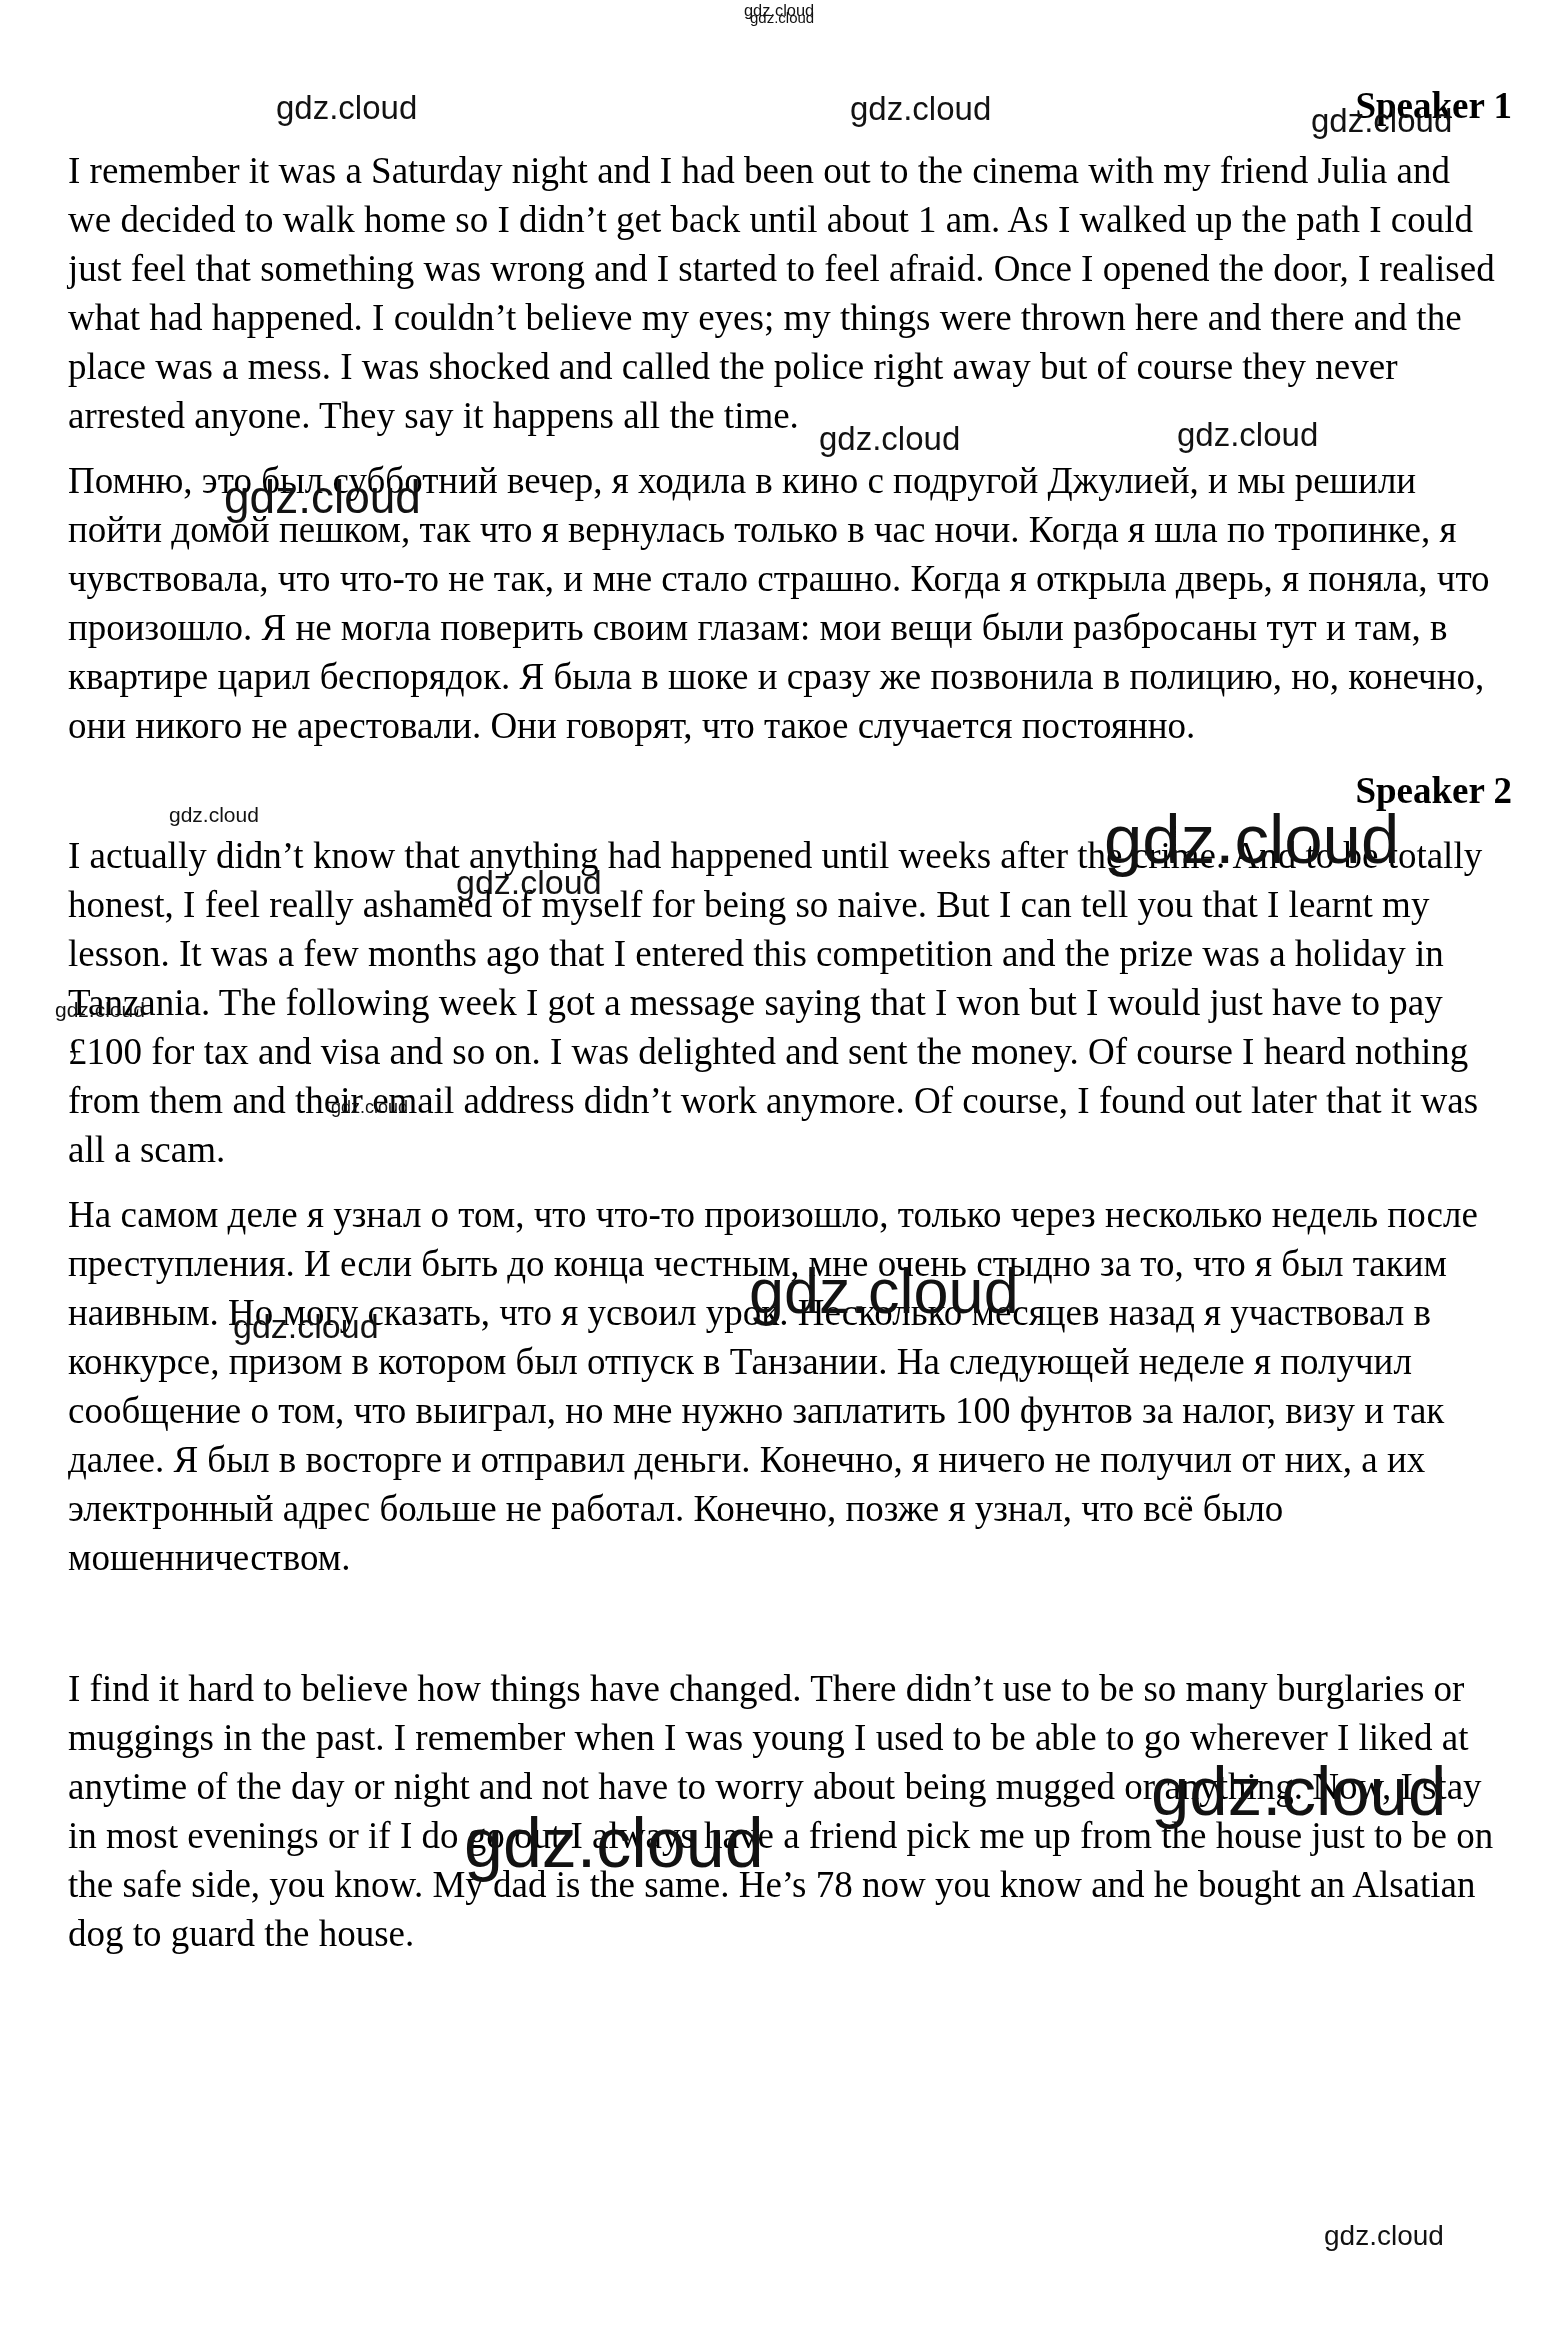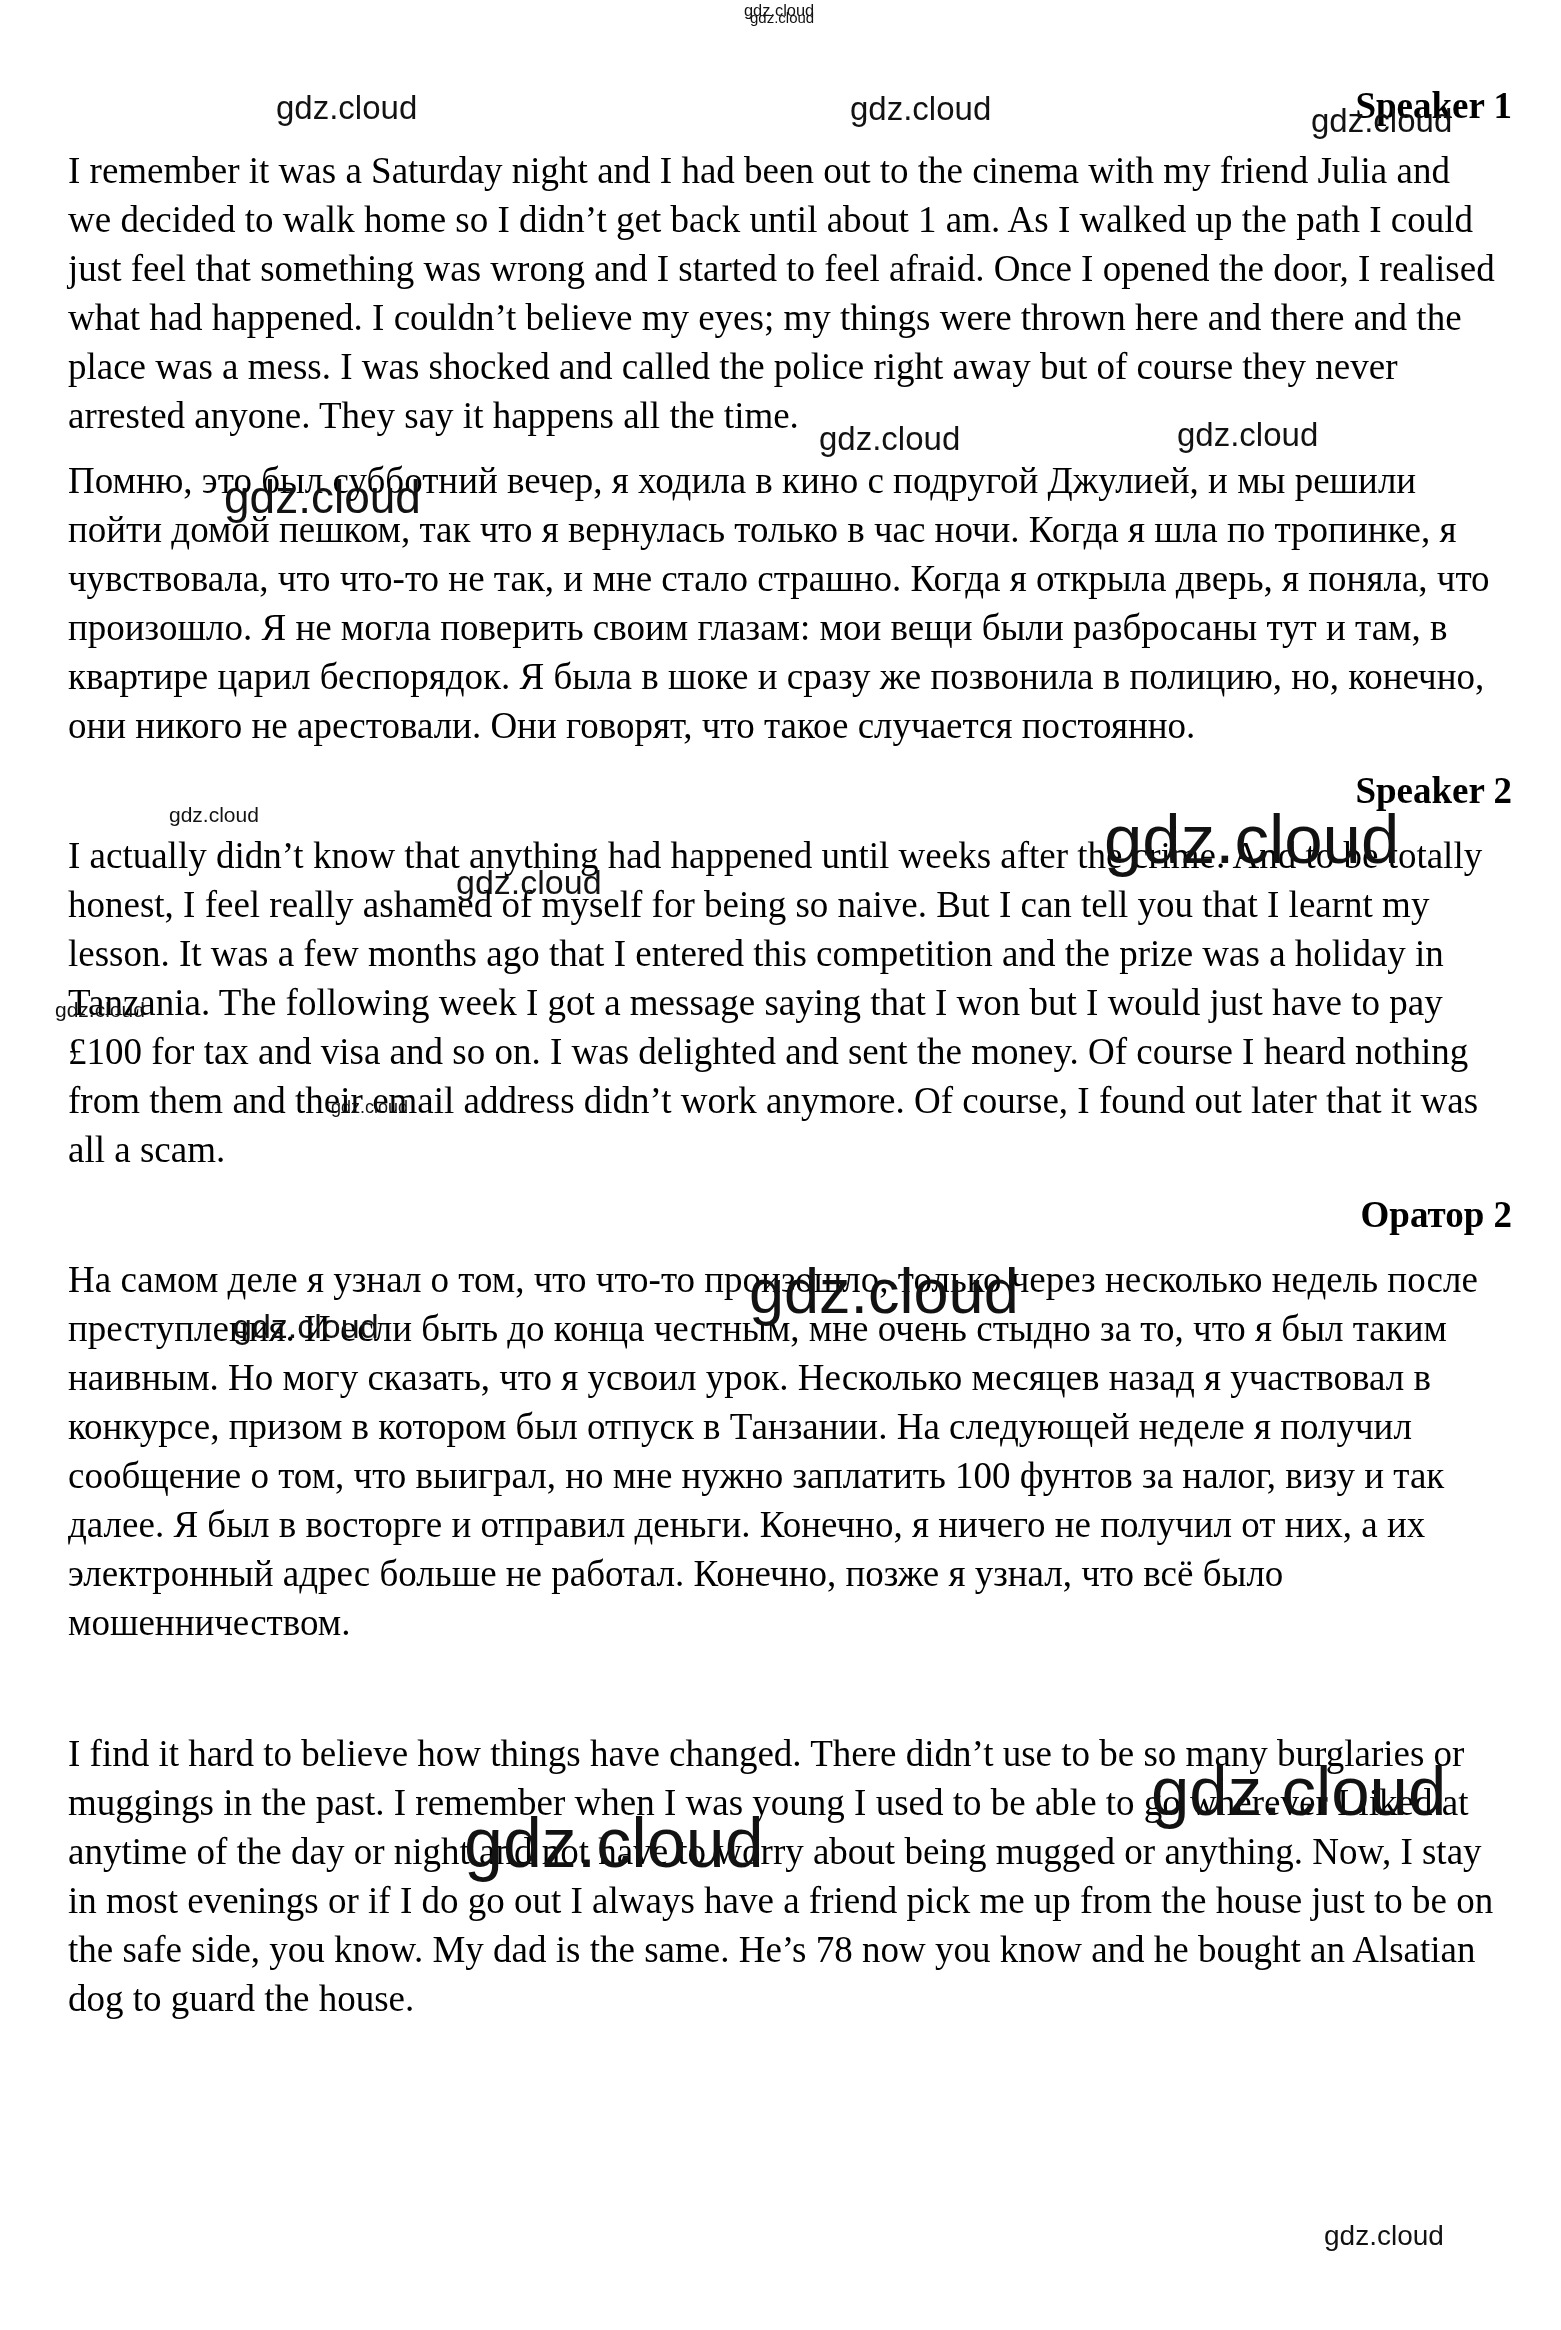--- a/index.html
+++ b/index.html
@@ -63,21 +63,20 @@
     <section class="block">
       <p class="para">Помню, это был субботний вечер, я ходила в кино с подругой Джулией, и мы решили пойти домой пешком, так что я вернулась только в час ночи. Когда я шла по тропинке, я чувствовала, что что-то не так, и мне стало страшно. Когда я открыла дверь, я поняла, что произошло. Я не могла поверить своим глазам: мои вещи были разбросаны тут и там, в квартире царил беспорядок. Я была в шоке и сразу же позвонила в полицию, но, конечно, они никого не арестовали. Они говорят, что такое случается постоянно.</p>
     </section>
 
     <section class="block">
       <h2 class="heading">Speaker 2</h2>
       <p class="para">I actually didn’t know that anything had happened until weeks after the crime. And to be totally honest, I feel really ashamed of myself for being so naive. But I can tell you that I learnt my lesson. It was a few months ago that I entered this competition and the prize was a holiday in Tanzania. The following week I got a message saying that I won but I would just have to pay £100 for tax and visa and so on. I was delighted and sent the money. Of course I heard nothing from them and their email address didn’t work anymore. Of course, I found out later that it was all a scam.</p>
     </section>
 
     <section class="block">
-      <h2 class="heading">Оратор 2</h2>
       <p class="para">На самом деле я узнал о том, что что-то произошло, только через несколько недель после преступления. И если быть до конца честным, мне очень стыдно за то, что я был таким наивным. Но могу сказать, что я усвоил урок. Несколько месяцев назад я участвовал в конкурсе, призом в котором был отпуск в Танзании. На следующей неделе я получил сообщение о том, что выиграл, но мне нужно заплатить 100 фунтов за налог, визу и так далее. Я был в восторге и отправил деньги. Конечно, я ничего не получил от них, а их электронный адрес больше не работал. Конечно, позже я узнал, что всё было мошенничеством.</p>
     </section>
 
     <section class="block gap-top">
       <p class="para">I find it hard to believe how things have changed. There didn’t use to be so many burglaries or muggings in the past. I remember when I was young I used to be able to go wherever I liked at anytime of the day or night and not have to worry about being mugged or anything. Now, I stay in most evenings or if I do go out I always have a friend pick me up from the house just to be on the safe side, you know. My dad is the same. He’s 78 now you know and he bought an Alsatian dog to guard the house.</p>
     </section>
 
   </div>
 
   <span class="wm" style="left:744px;  top:1.5px;    font-size:16.4px;">gdz.cloud</span>

